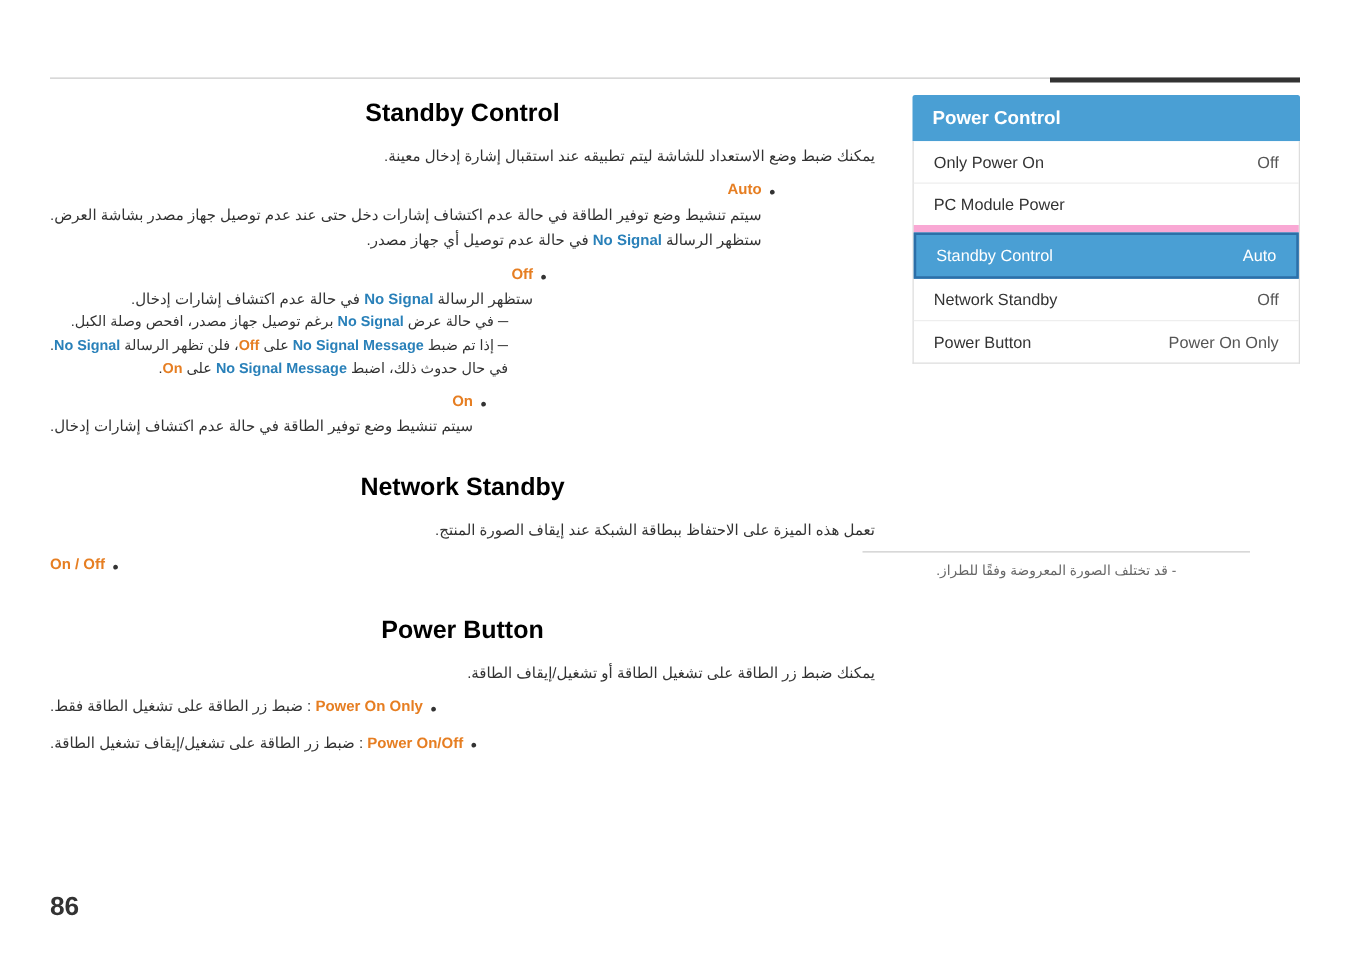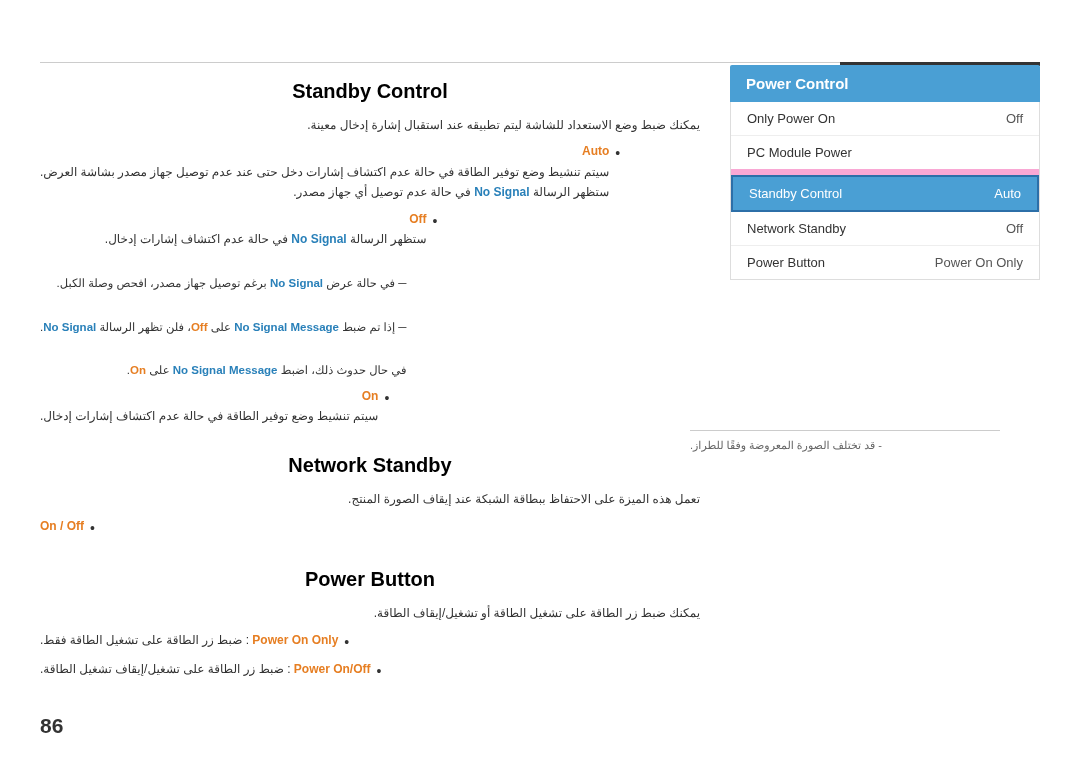--- a/index.html
+++ b/index.html
@@ -91,27 +91,26 @@
 
     .bullet-text {
       text-align: right;
     }
 
     .sub-item {
       margin-right: 20px;
       font-size: 11.5px;
       color: #333;
       line-height: 1.6;
-      margin-top: 25px;
     }
 
     
     .right-panel {
       position: absolute;
-      top: 65px;
+      top: 76px;
       right: 40px;
       width: 310px;
     }
 
     .power-control-header {
       background: #4a9fd4;
       color: #fff;
       font-size: 15px;
       font-weight: bold;
       padding: 10px 16px;
@@ -172,21 +171,21 @@
 
     
     .panel-note {
       position: absolute;
       right: 40px;
       top: 365px;
       width: 310px;
       font-size: 11px;
       color: #666;
       direction: rtl;
-      text-align: left;
+      text-align: center;
       padding: 8px 0;
       border-top: 1px solid #ccc;
     }
 
     
     .page-number {
       position: absolute;
       bottom: 25px;
       left: 40px;
       font-size: 21px;

